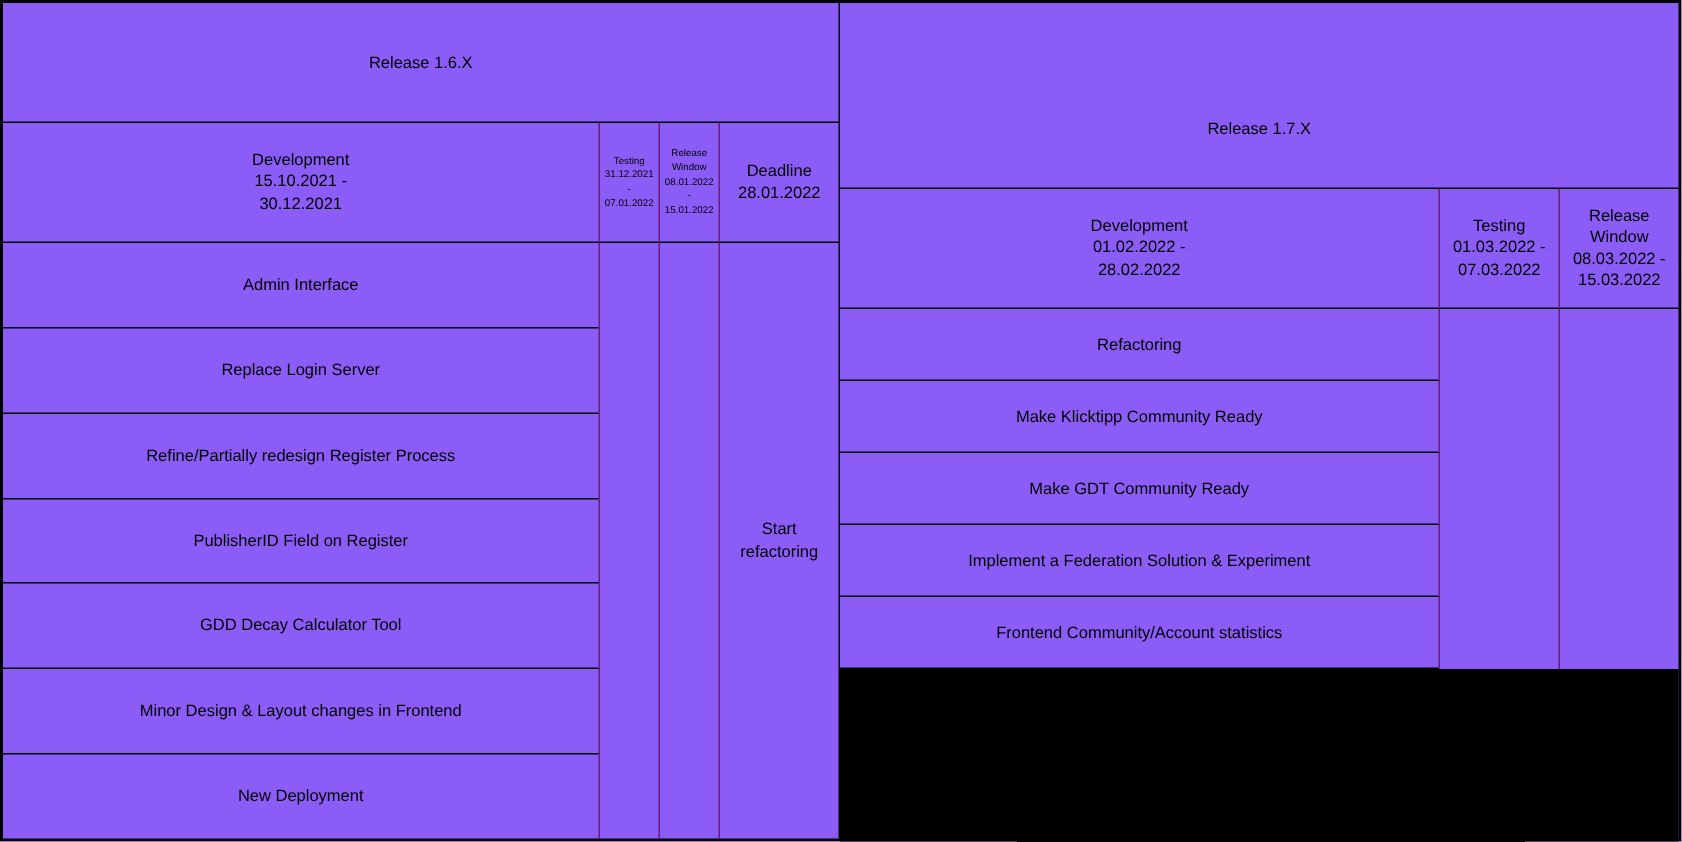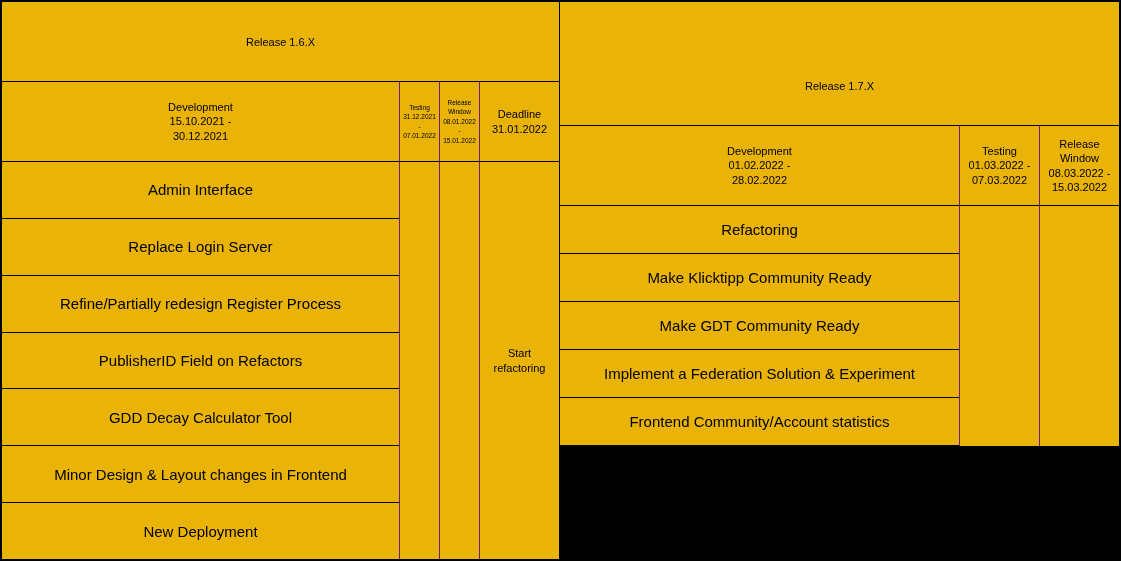--- a/index.html
+++ b/index.html
@@ -6,21 +6,21 @@
   html, body { background: #ffffff; }
   body {
     font-family: "Liberation Sans", "DejaVu Sans", sans-serif;
     color: #000000;
   }
   .canvas {
     position: relative;
     width: 1121px;
     height: 561px;
     border: 2px solid #000000;
-    background: #eab308;
+    background: #8b5cf6;
     display: flex;
   }
   .release {
     display: flex;
     flex-direction: column;
     height: 100%;
   }
   .release-left { width: 558px; border-right: 1px solid #000000; }
   .release-right { flex: 1; margin-top: 44px; }
 
@@ -67,21 +67,21 @@
   .release-left  .body-row { flex: 1; }
   .release-right .body-row { height: 240px; }
 
   .tasks { display: flex; flex-direction: column; }
   .task-row {
     flex: 1;
     display: flex;
     align-items: center;
     justify-content: center;
     text-align: center;
-    font-size: 15px;
+    font-size: 11px;
     border-bottom: 1px solid #000000;
     overflow: hidden;
   }
   .tasks .task-row:last-child { border-bottom: none; }
   .release-right .tasks .task-row:last-child { border-bottom: 1px solid #000000; }
 
   .black-block { flex: 1; background: #000000; }
 </style>
 </head>
 <body>
@@ -98,29 +98,29 @@
       <div class="cell testing-col tiny">Testing
 31.12.2021
 -
 07.01.2022</div>
       <div class="cell rw-col tiny">Release
 Window
 08.01.2022
 -
 15.01.2022</div>
       <div class="cell deadline-col last">Deadline
-31.01.2022</div>
+28.01.2022</div>
     </div>
 
     <div class="body-row">
       <div class="tasks dev-col">
           <div class="task-row">Admin Interface</div>
           <div class="task-row">Replace Login Server</div>
           <div class="task-row">Refine/Partially redesign Register Process</div>
-          <div class="task-row">PublisherID Field on Refactors</div>
+          <div class="task-row">PublisherID Field on Register</div>
           <div class="task-row">GDD Decay Calculator Tool</div>
           <div class="task-row">Minor Design &amp; Layout changes in Frontend</div>
           <div class="task-row">New Deployment</div>
         </div>
       <div class="cell testing-col"></div>
       <div class="cell rw-col"></div>
       <div class="cell deadline-col last">Start
 refactoring</div>
     </div>
   </section>

